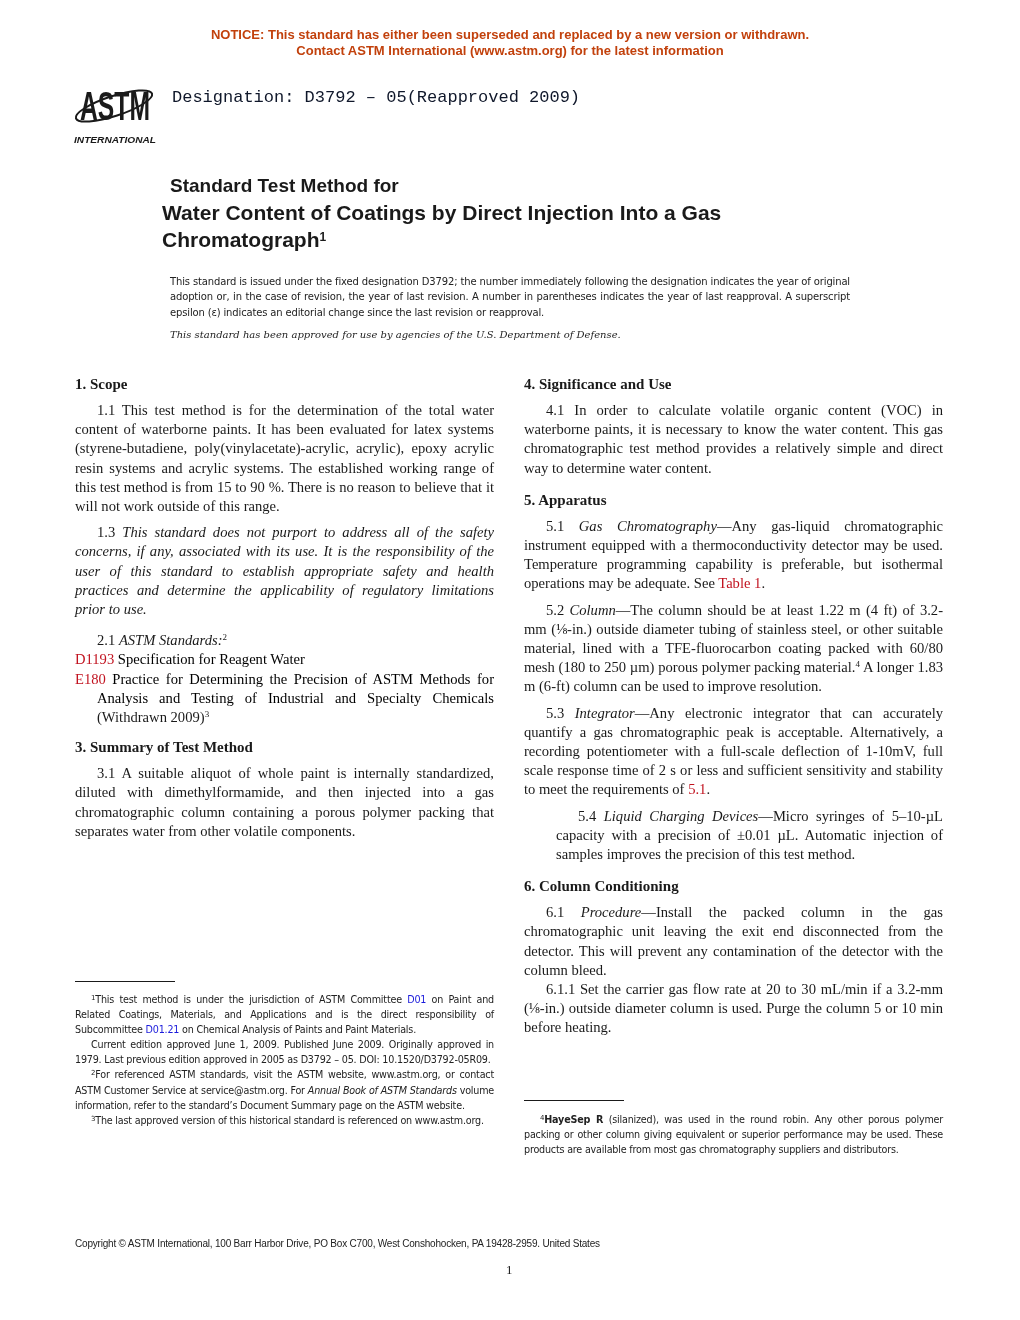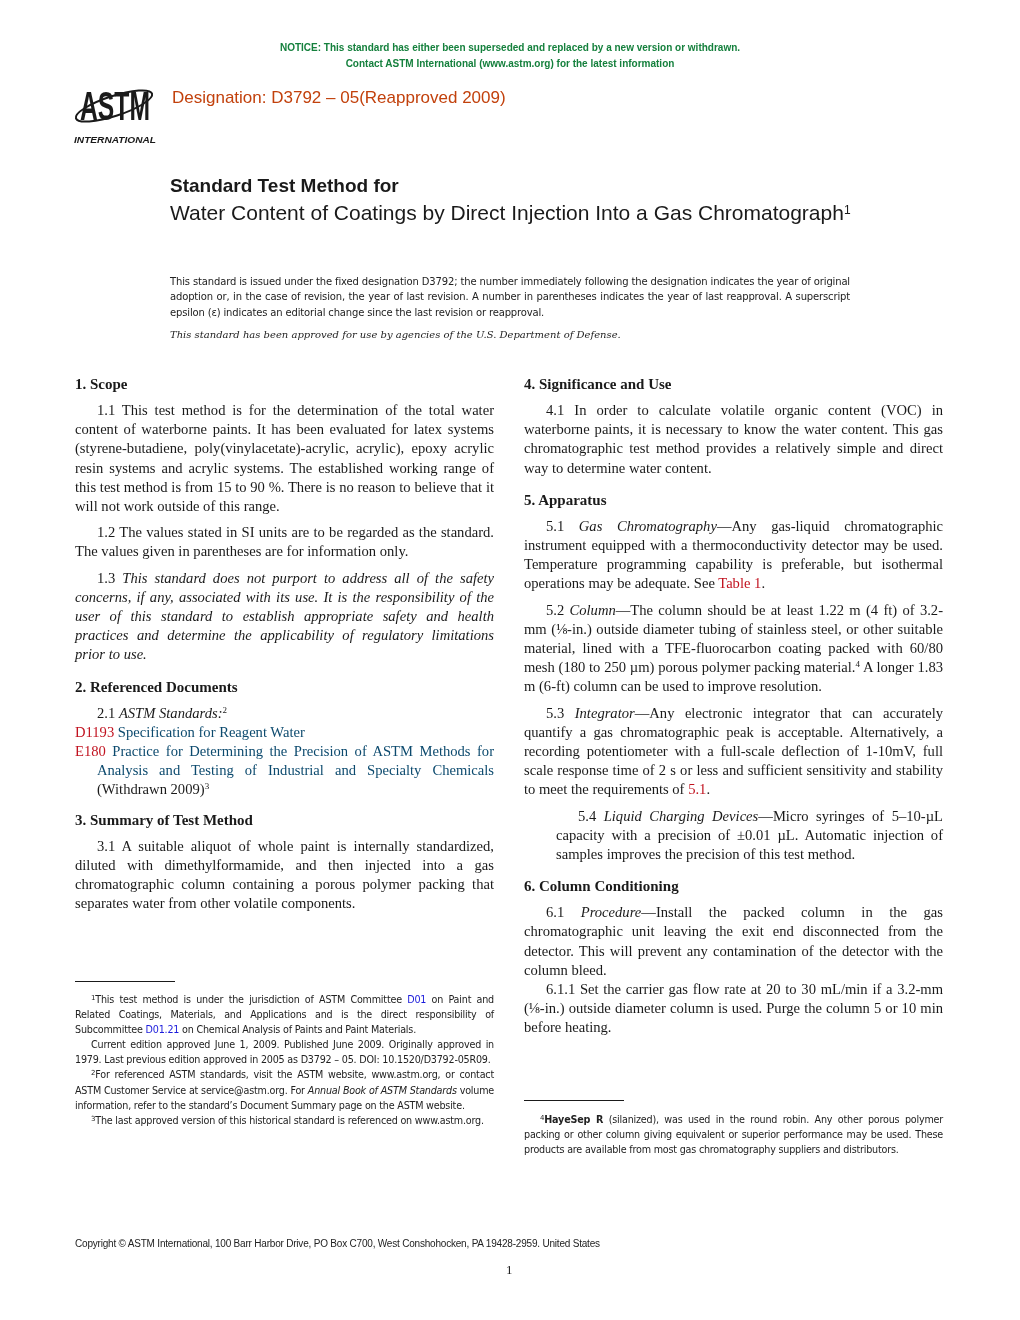--- a/index.html
+++ b/index.html
@@ -1,35 +1,35 @@
 <!DOCTYPE html>
 <html><head>
 <meta charset="utf-8">
 <style>
   html, body { margin: 0; padding: 0; background: #ffffff; }
   body { width: 1020px; height: 1320px; position: relative; overflow: hidden; color: #1a1a1a; }
-  .notice { position: absolute; top: 27px; left: 0; width: 1020px; text-align: center; color: #15803d; font-family: "Liberation Sans", sans-serif; font-weight: bold; font-size: 10px; line-height: 16px; margin-top: 13px; }
+  .notice { position: absolute; top: 27px; left: 0; width: 1020px; text-align: center; color: #c2410c; font-family: "Liberation Sans", sans-serif; font-weight: bold; font-size: 13px; line-height: 16px; }
   .logo { position: absolute; left: 72px; top: 76px; width: 90px; height: 70px; }
   .logo svg { display: block; }
-  .designation { position: absolute; left: 172px; top: 88px; font-family: Liberation Sans, sans-serif; font-size: 17px; color: #c2410c; }
+  .designation { position: absolute; left: 172px; top: 88px; font-family: Liberation Mono, monospace; font-size: 17px; color: #0f172a; }
   .title-pre { position: absolute; left: 170px; top: 175px; font-family: "Liberation Sans", sans-serif; font-weight: bold; font-size: 19px; color: #1a1a1a; text-align: right; }
-  .title-main { position: absolute; left: 170px; top: 199px; width: 700px; font-family: "Liberation Sans", sans-serif; font-weight: normal; font-size: 21px; line-height: 27px; color: #1a1a1a; }
+  .title-main { position: absolute; left: 162px; top: 199px; width: 700px; font-family: "Liberation Sans", sans-serif; font-weight: bold; font-size: 21px; line-height: 27px; color: #1a1a1a; }
   .title-main sup { font-size: 12px; vertical-align: top; position: relative; top: -2px; }
   .issue-note { position: absolute; left: 170px; top: 274px; width: 680px; font-family: "DejaVu Sans", sans-serif; font-size: 10px; line-height: 15.4px; text-align: justify; letter-spacing: -0.15px; color: #222; }
   .dod-note { position: absolute; left: 170px; top: 329px; font-family: "DejaVu Serif", serif; font-style: italic; font-size: 10px; color: #222; }
 
   .col { position: absolute; top: 374px; font-family: "Liberation Serif", serif; font-size: 14.6px; line-height: 19.2px; color: #1a1a1a; }
   .col-left { left: 75px; width: 419px; }
   .col-right { left: 524px; width: 419px; }
   h2.sec { font-family: "Liberation Serif", serif; font-weight: bold; font-size: 15px; margin: 0 0 7px 0; line-height: 20px; }
   p.para { margin: 0 0 7px 0; text-align: justify; text-indent: 22px; }
   p.para.tight { margin-bottom: 0; }
   .ital { font-style: italic; }
   .link-red { color: #c1121f; }
-  .link-blue { color: #0c4a6e; }
+  .link-blue { color: #000000; }
   .refline { margin: 0; padding-left: 22px; text-indent: -22px; text-align: justify; }
   .refline.first { padding-left: 0; text-indent: 22px; }
   sup.fn { font-size: 9px; vertical-align: top; position: relative; top: -3px; }
 
   .fn-rule-left { position: absolute; left: 75px; top: 981px; width: 100px; height: 1px; background: #1a1a1a; }
   .fn-rule-right { position: absolute; left: 524px; top: 1100px; width: 100px; height: 1px; background: #1a1a1a; }
   .footnotes { position: absolute; font-family: "DejaVu Sans", sans-serif; font-size: 9.6px; line-height: 15.1px; color: #222; text-align: justify; letter-spacing: -0.2px; }
   .footnotes-left { left: 75px; top: 992px; width: 419px; }
   .footnotes-right { left: 524px; top: 1112px; width: 419px; }
   .fnp { margin: 0; text-indent: 16px; }
@@ -59,24 +59,22 @@
 
 <div class="title-pre">Standard Test Method for</div>
 <div class="title-main"><span>Water Content of Coatings by Direct Injection Into a Gas Chromatograph</span><sup>1</sup></div>
 
 <div class="issue-note">This standard is issued under the fixed designation D3792; the number immediately following the designation indicates the year of original adoption or, in the case of revision, the year of last revision. A number in parentheses indicates the year of last reapproval. A superscript epsilon (ε) indicates an editorial change since the last revision or reapproval.</div>
 <div class="dod-note">This standard has been approved for use by agencies of the U.S. Department of Defense.</div>
 
 <div class="col col-left">
   <h2 class="sec">1.  Scope</h2>
   <p class="para">1.1 This test method is for the determination of the total water content of waterborne paints. It has been evaluated for latex systems (styrene-butadiene, poly(vinylacetate)-acrylic, acrylic), epoxy acrylic resin systems and acrylic systems. The established working range of this test method is from 15 to 90 %. There is no reason to believe that it will not work outside of this range.</p>
-  <p class="para">1.2 The values stated in SI units are to be regarded as the standard. The values given in parentheses are for information only.</p>
   <p class="para" style="margin-bottom:12px;"><span>1.3 </span><span class="ital">This standard does not purport to address all of the safety concerns, if any, associated with its use. It is the responsibility of the user of this standard to establish appropriate safety and health practices and determine the applicability of regulatory limitations prior to use.</span></p>
 
-  <h2 class="sec">2.  Referenced Documents</h2>
   <p class="refline first"><span>2.1 </span><span class="ital">ASTM Standards:</span><sup class="fn">2</sup></p>
   <p class="refline"><span class="link-red">D1193</span> <span class="link-blue">Specification for Reagent Water</span></p>
   <p class="refline" style="margin-bottom:10px;"><span class="link-red">E180</span> <span class="link-blue">Practice for Determining the Precision of ASTM Methods for Analysis and Testing of Industrial and Specialty Chemicals</span><span> (Withdrawn 2009)</span><sup class="fn">3</sup></p>
 
   <h2 class="sec">3.  Summary of Test Method</h2>
   <p class="para tight">3.1 A suitable aliquot of whole paint is internally standardized, diluted with dimethylformamide, and then injected into a gas chromatographic column containing a porous polymer packing that separates water from other volatile components.</p>
 </div>
 
 <div class="fn-rule-left"></div>
 <div class="footnotes footnotes-left">

